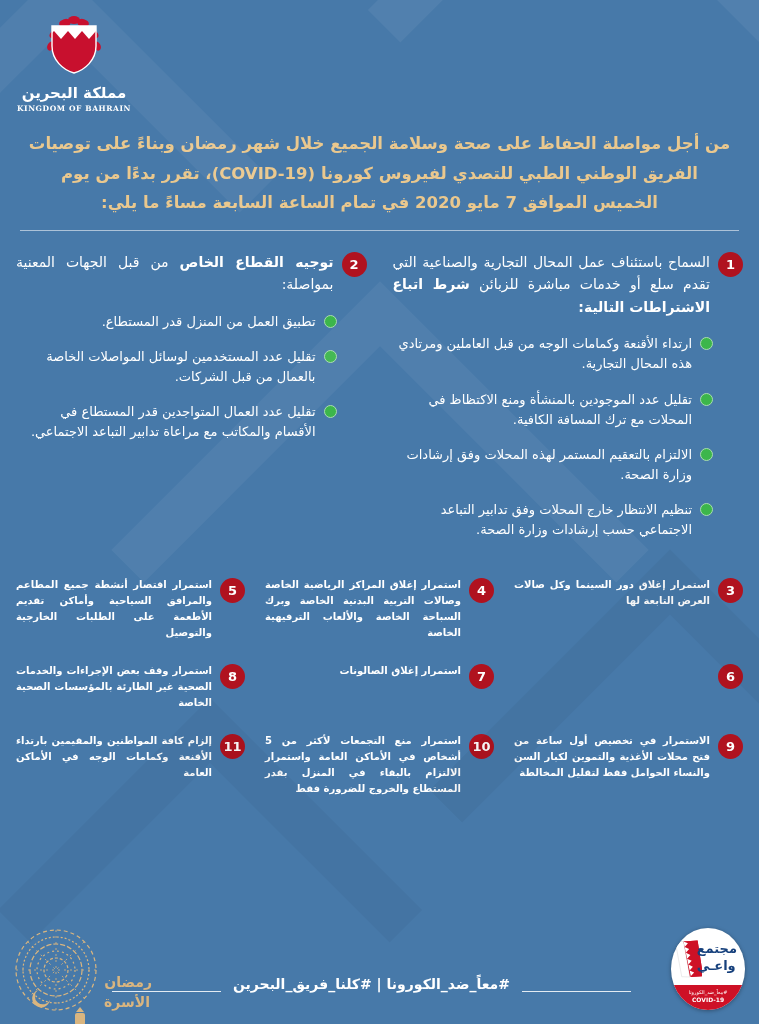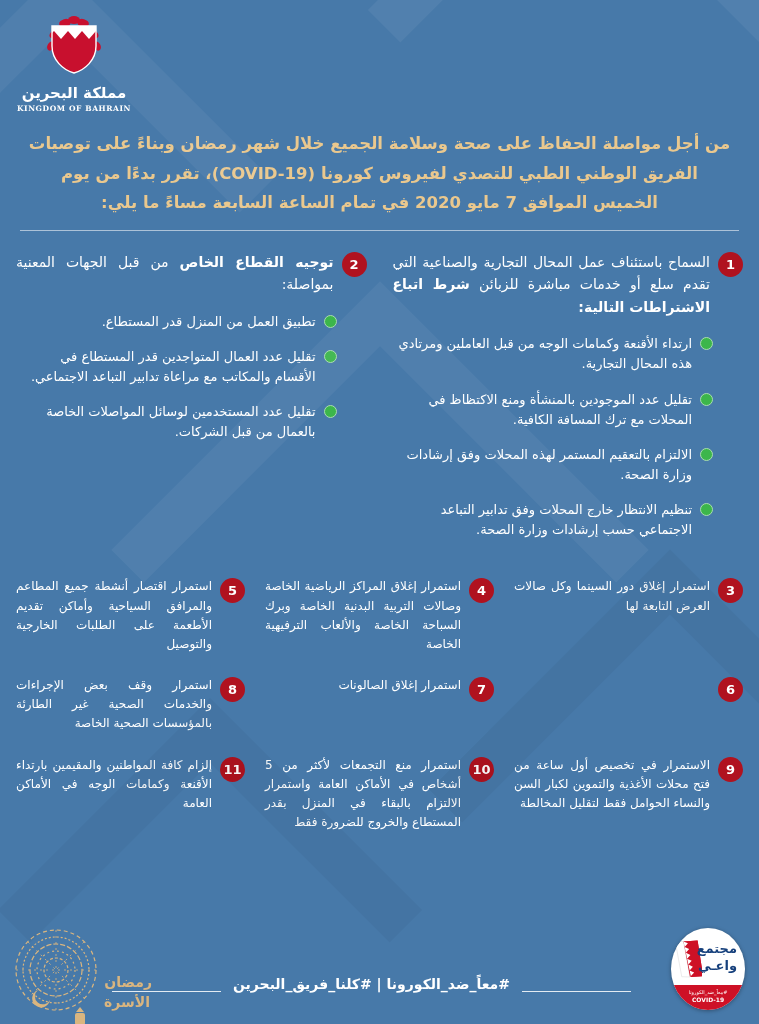--- a/index.html
+++ b/index.html
@@ -44,21 +44,21 @@
   .row { display:grid; }
   .row-2 { grid-template-columns:1fr 1fr; column-gap:26px; margin-top:20px; }
   .row-3 { grid-template-columns:repeat(3,1fr); column-gap:20px; margin-top:22px; }
   .item-head { display:flex; align-items:flex-start; gap:8px; }
   .num { flex:0 0 auto; width:25px; height:25px; border-radius:50%; background:#b0121f;
          color:#fff; font-weight:bold; font-size:13px; display:flex;
          align-items:center; justify-content:center; margin-top:1px; }
   .item-text { color:#ffffff; font-size:14px; line-height:1.6;
                text-align:justify; text-align-last:right; }
   .item-text b { font-weight:bold; }
-  .row-3 .item-text { font-size:12px; font-weight:normal; line-height:1.6; }
+  .row-3 .item-text { font-size:10px; font-weight:bold; line-height:1.6; }
   .bullets { list-style:none; margin:16px 30px 0 0; }
   .bullets li { display:flex; gap:8px; margin-bottom:15px; color:#ffffff;
                 font-size:13px; line-height:1.55; }
   .dot { flex:0 0 auto; width:13px; height:13px; border-radius:50%;
          background:#3cb64b; border:1px solid #a9dcb0; margin-top:3px; }
 
   
   .hashline { position:absolute; bottom:32px; left:112px; right:128px;
               display:flex; align-items:flex-end; gap:12px; direction:rtl; }
   .hashline .hl { flex:1; border-top:1px solid rgba(255,255,255,.85); }
@@ -66,21 +66,21 @@
 
   .ramadan { position:absolute; left:4px; bottom:-12px; width:160px; height:110px; }
   .ramadan .rm-text { position:absolute; color:#d9b57f; font-weight:bold; font-size:14px;
                       text-align:right; width:60px; }
   .ramadan .rm1 { left:88px; top:48px; }
   .ramadan .rm2 { left:86px; top:68px; }
 
   .badge { position:absolute; right:14px; bottom:14px; width:74px; height:82px;
            background:#ffffff; border-radius:50%; overflow:hidden;
            box-shadow:0 1px 4px rgba(0,0,0,.35); direction:rtl; }
-  .badge-words { position:absolute; top:13px; right:8px; text-align:right;
+  .badge-words { position:absolute; top:13px; right:8px; text-align:left;
                  color:#16407c; font-weight:bold; font-size:13px; line-height:1.3; }
   .badge-band { position:absolute; bottom:0; left:0; right:0; height:25px;
                 background:#ce1126; color:#fff; text-align:center;
                 font-size:5px; padding-top:4px; line-height:1.35; }
   .badge-band .covid { font-size:6px; font-weight:bold; }
   .badge-ribbon { position:absolute; left:3px; top:7px; }
 </style>
 </head>
 <body>
 
@@ -146,25 +146,25 @@
           <span class="num">2</span>
           <p class="item-text"><b>توجيه القطاع الخاص</b><span> من قبل الجهات المعنية بمواصلة:</span></p>
         </div>
         <ul class="bullets">
           <li>
               <span class="dot"></span>
               <span>تطبيق العمل من المنزل قدر المستطاع.</span>
             </li>
           <li>
               <span class="dot"></span>
+              <span>تقليل عدد المستخدمين لوسائل المواصلات الخاصة بالعمال من قبل الشركات.</span>
+            </li>
+          <li>
+              <span class="dot"></span>
               <span>تقليل عدد العمال المتواجدين قدر المستطاع في الأقسام والمكاتب مع مراعاة تدابير التباعد الاجتماعي.</span>
-            </li>
-          <li>
-              <span class="dot"></span>
-              <span>تقليل عدد المستخدمين لوسائل المواصلات الخاصة بالعمال من قبل الشركات.</span>
             </li>
         </ul>
       </div>
     </section>
 
     <section class="row row-3">
       <div class="item">
         <div class="item-head">
           <span class="num">3</span>
           <p class="item-text">استمرار إغلاق دور السينما وكل صالات العرض التابعة لها</p>

